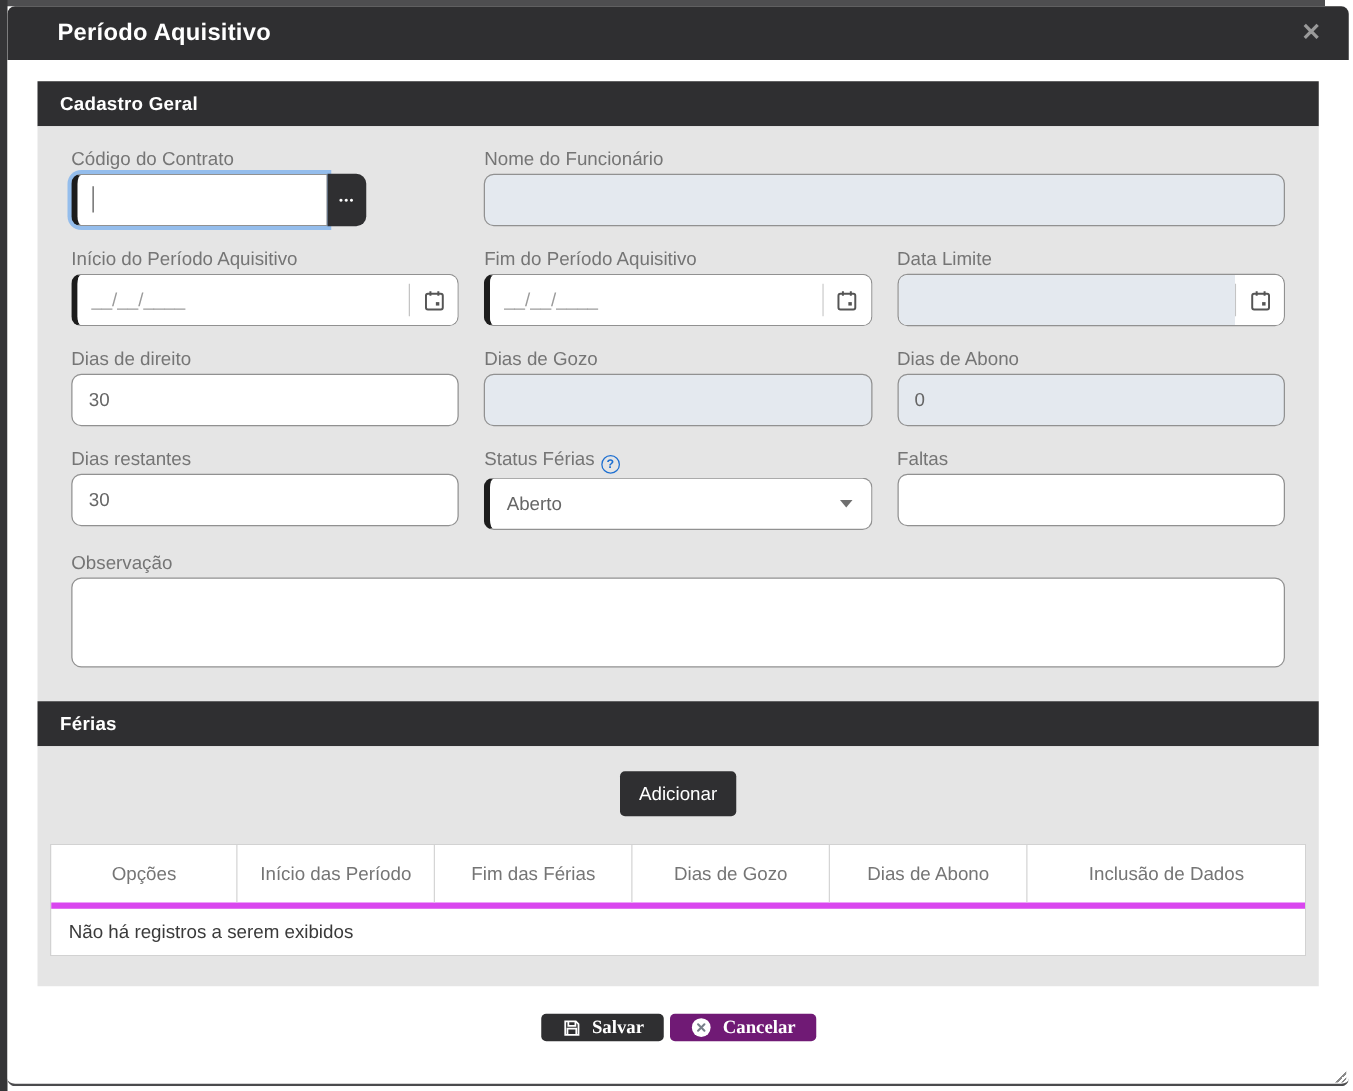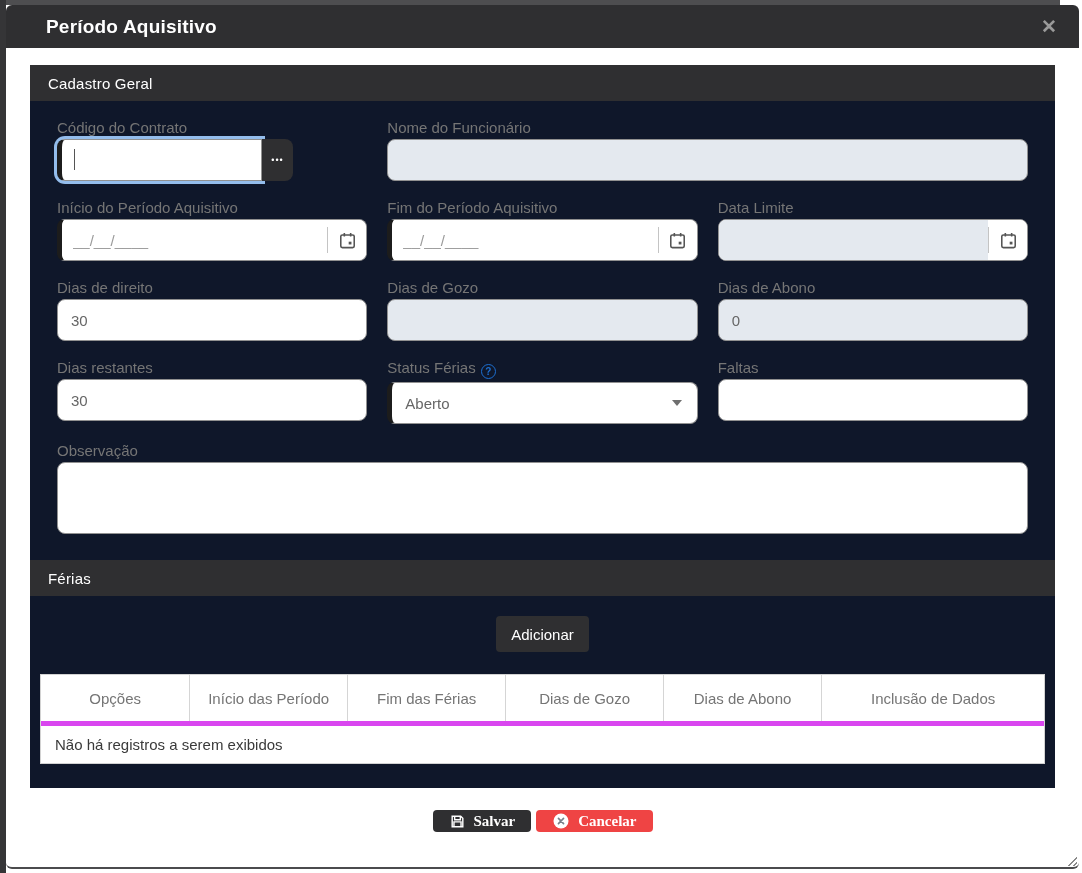--- a/index.html
+++ b/index.html
@@ -15,23 +15,23 @@
            background:#fff; border-radius:6px; border-bottom:2px solid #4b4b4d;
            display:flex; flex-direction:column; }
   .modal-header { height:43px; flex:0 0 43px; background:#2f2f31; border-radius:6px 6px 0 0;
                   display:flex; align-items:center; justify-content:space-between; padding:0 22px 0 40px; }
   .modal-title { color:#fff; font-size:19px; font-weight:bold; letter-spacing:.2px; }
   .modal-close { color:#9a9a9a; font-size:19px; font-weight:bold; cursor:pointer; line-height:1; }
 
   .modal-body { flex:1; padding-top:17px; }
 
   .panel { margin:0 24px; }
-  .section-bar { height:36px; background:#2f2f31; color:#fff; font-weight:normal; font-size:15px;
+  .section-bar { height:36px; background:#2f2f31; color:#fff; font-weight:bold; font-size:15px;
                  display:flex; align-items:center; padding-left:18px; letter-spacing:.2px; }
-  .section-body { background:#0f172a; }
+  .section-body { background:#e5e5e5; }
   .cadastro-body { padding:18px 27px 22px 27px; }
 
   .frow { display:grid; grid-template-columns:1fr 1fr 1fr; column-gap:20px; margin-bottom:18px; }
   .frow:last-child { margin-bottom:0; }
   .field {}
   .span2 { grid-column:2 / span 2; }
   .flabel { display:block; font-size:15px; color:#757575; margin-bottom:3px; }
 
   .inp { width:100%; height:42px; border:1px solid #919191; border-radius:8px; background:#fff;
          font-family:"Liberation Sans", sans-serif; font-size:15px; color:#666; padding:0 13px; outline:none; }
@@ -84,21 +84,21 @@
         border-left:1px solid #d5d5d5; }
   .th:first-child { border-left:none; }
   .trow { border-top:5px solid #d946ef; height:42px; display:flex; align-items:center; padding-left:14px;
           font-size:15px; color:#3a3a3a; }
 
   
   .footer { display:flex; justify-content:center; gap:5px; padding-top:22px; }
   .btn { height:22px; border:none; border-radius:4px; color:#fff; font-family:Liberation Serif, serif;
          font-size:15px; font-weight:bold; display:flex; align-items:center; gap:8px; padding:0 16px; cursor:pointer; }
   .btn-save { background:#2f2f31; }
-  .btn-cancel { background:#ef4444; }
+  .btn-cancel { background:#701a75; }
 
   .grip { position:absolute; right:2px; bottom:1px; width:10px; height:10px;
           background:linear-gradient(135deg, transparent 55%, #8a8a8a 55%, #8a8a8a 65%, transparent 65%, transparent 78%, #8a8a8a 78%, #8a8a8a 88%, transparent 88%); }
 </style>
 </head>
 <body>
 
 <div class="backdrop-top"></div>
 <div class="backdrop-left"></div>
 

